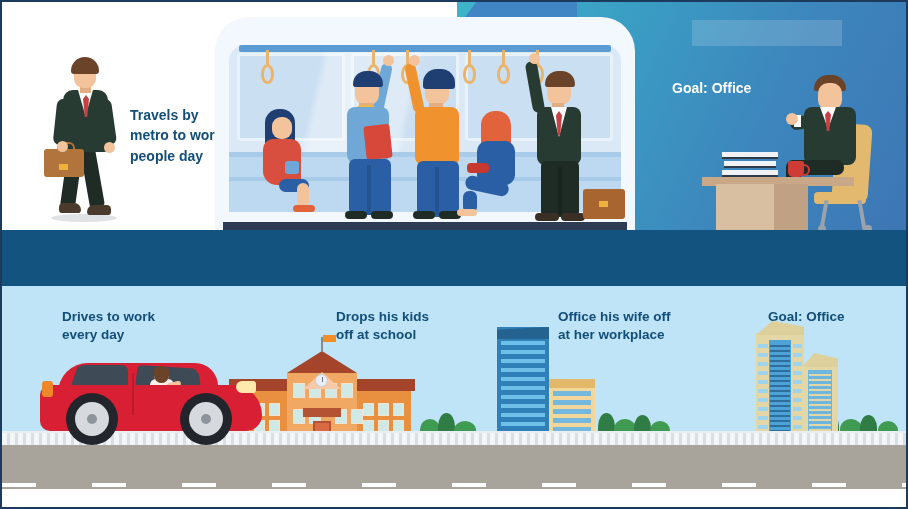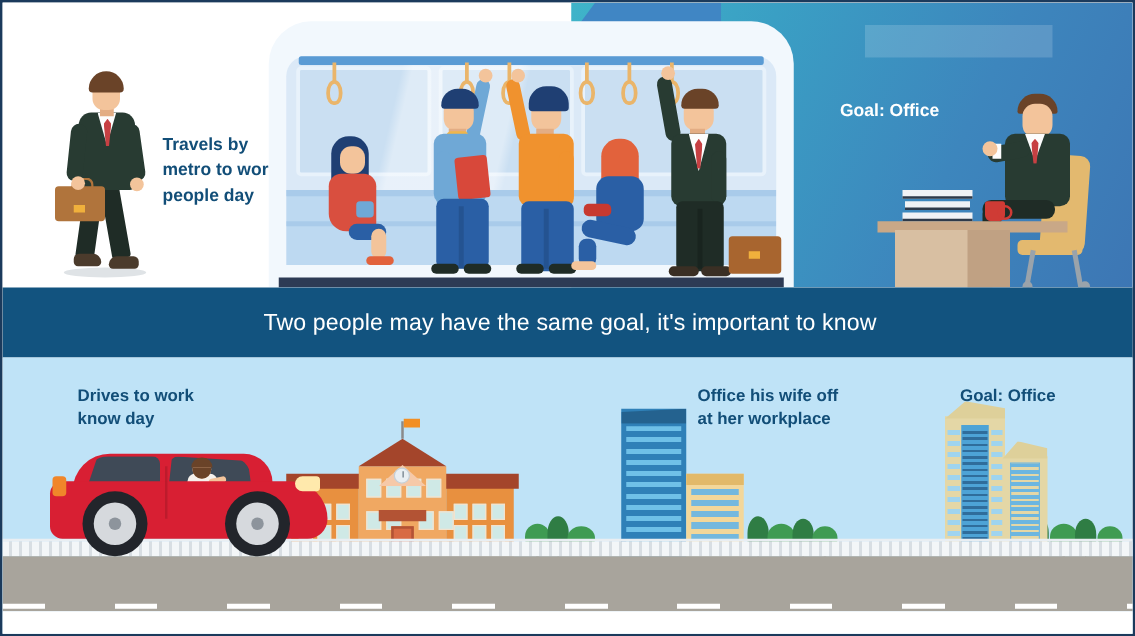--- a/index.html
+++ b/index.html
@@ -436,27 +436,28 @@
       </div>
       <div class="mug"></div>
       <div class="desk-top"></div>
       <div class="desk-body">
         <div class="desk-body-shade"></div>
       </div>
     </div>
   </div>
 
   <div class="banner">
-    <div class="banner-line">Two people may have the same goal, it's important to know</div>
   </div>
 
   <div class="bottom-section">
 
     <div class="label" style="left:60px; top:22px;">Drives to work
-know day</div>
+every day</div>
+    <div class="label" style="left:334px; top:22px;">Drops his kids
+off at school</div>
     <div class="label" style="left:556px; top:22px;">Office his wife off
 at her workplace</div>
     <div class="label" style="left:766px; top:22px;">Goal: Office</div>
 
     <div class="tree" style="left:418px; width:20px; height:26px;">
         <div class="crown"></div>
         <div class="trunk"></div>
       </div>
     <div class="tree cone" style="left:436px; width:17px; height:32px;">
         <div class="crown"></div>

